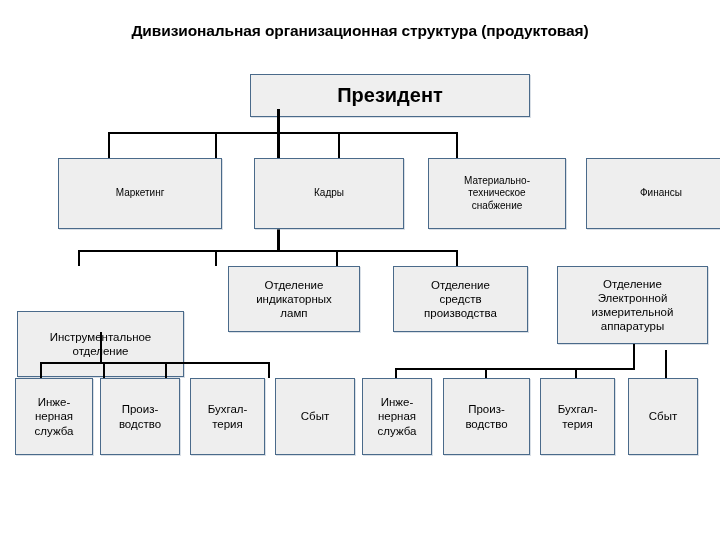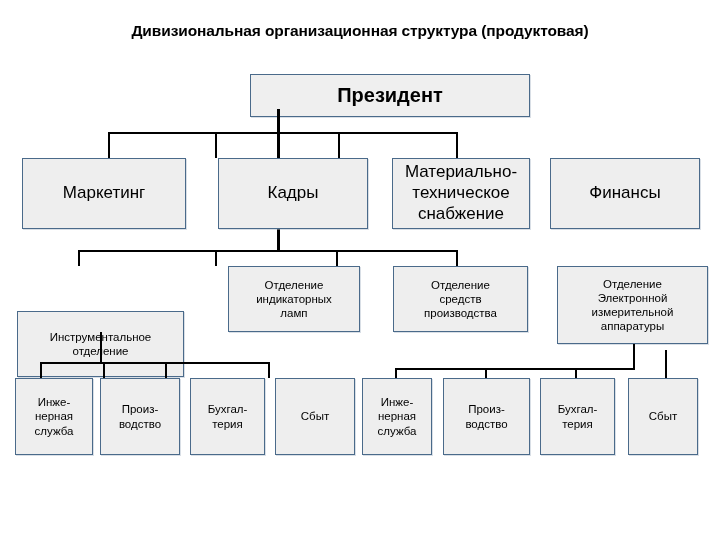--- a/index.html
+++ b/index.html
@@ -49,21 +49,21 @@
     display: block;
     padding: 0 3px;
   }
   .node.root {
     background: #efefef;
     border: 1.6px solid #4a6a8a;
     font-size: 20px;
     font-weight: bold;
     margin-top: 8px;
   }
-  .node.lvl1 { font-size: 17px; }
+  .node.lvl1 { font-size: 10px; margin-left: 36px; }
   .node.lvl2 { font-size: 11.5px; }
   .node.lvl3 { font-size: 11.5px; }
   .conn {
     position: absolute;
     background: #000000;
   }
   .conn.h { height: 2px; }
   .conn.v { width: 2px; }
   .conn.trunk { width: 2.6px; }
 </style>

